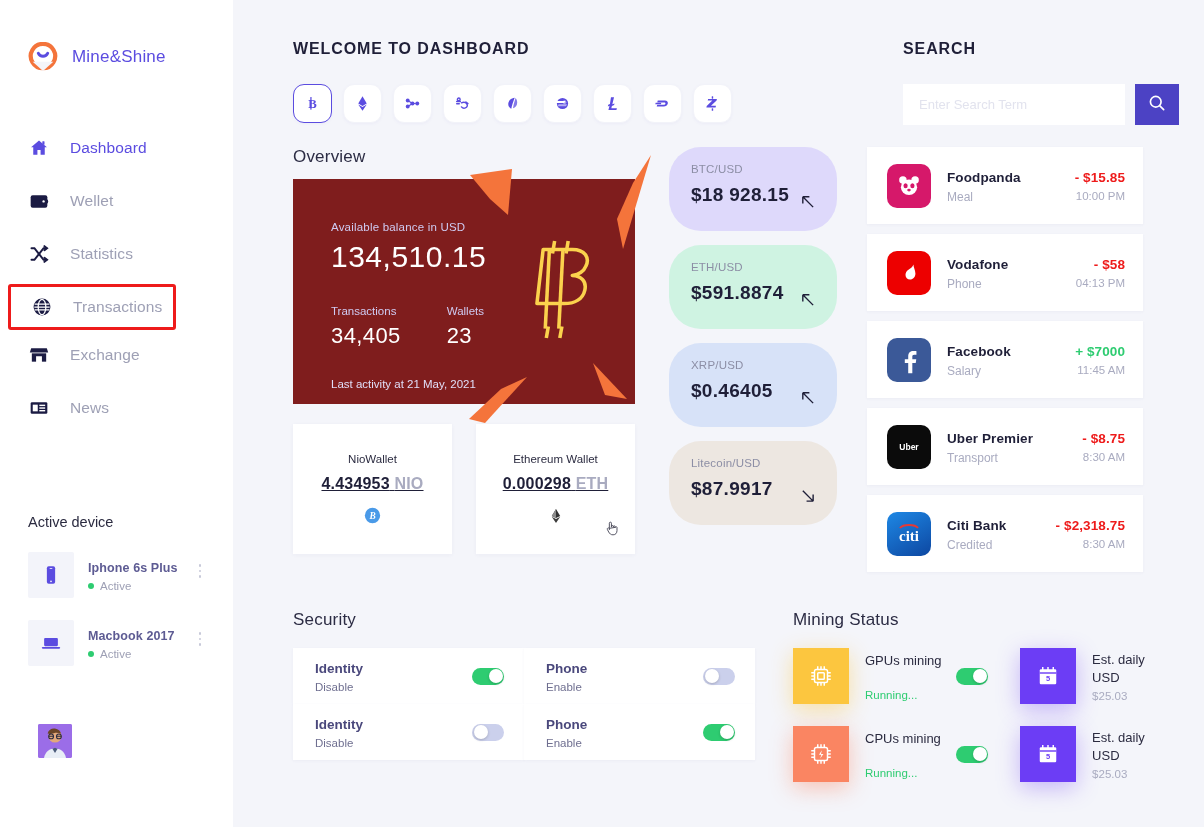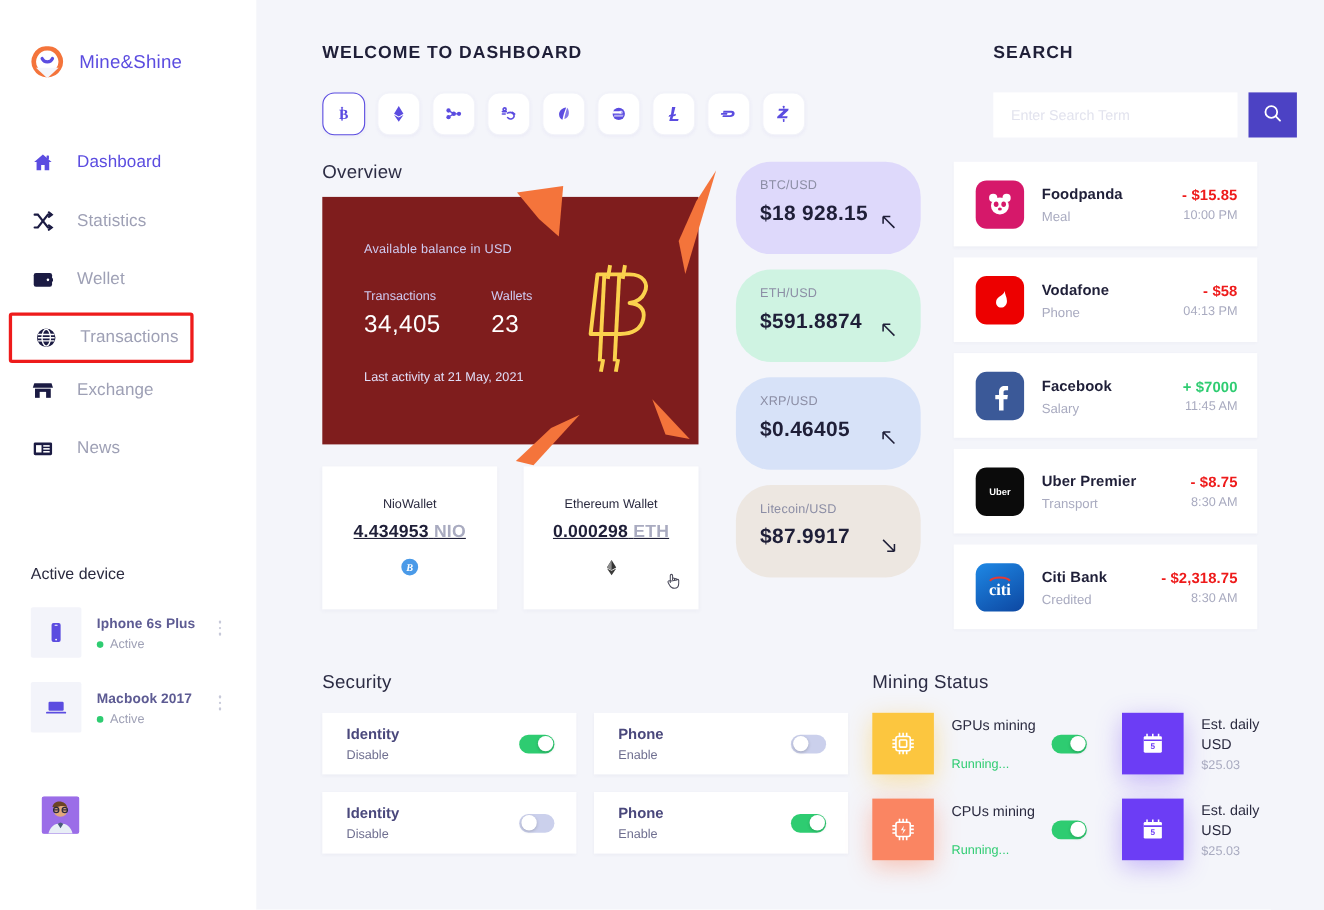--- a/index.html
+++ b/index.html
@@ -134,21 +134,21 @@
   .tx-right { text-align: right; }
   .tx-amt { font-size: 13.5px; font-weight: 700; letter-spacing: .1px; }
   .tx-amt.neg { color: #ee1b1b; }
   .tx-amt.pos { color: #2ecc71; }
   .tx-time { font-size: 11.5px; color: #a9abc0; margin-top: 5px; }
 
   .lower-row { display: flex; padding: 28px 54px 0 60px; }
   .sec-col { width: 478px; }
   .mine-col { width: 375px; margin-left: 22px; }
 
-  .toggle-grid { display: flex; flex-wrap: wrap; gap: 16px; margin-top: 18px; }
+  .toggle-grid { display: flex; flex-wrap: wrap; margin-top: 18px; }
   .toggle-card {
     width: 231px; height: 56px; background: #ffffff; display: flex; align-items: center;
     justify-content: space-between; padding: 0 20px 0 22px; box-shadow: 0 1px 3px rgba(80,80,140,.05);
   }
   .tg-title { font-size: 13.5px; font-weight: 700; color: #4a487c; }
   .tg-sub { font-size: 11.5px; color: #6f6f90; margin-top: 4px; }
   .switch { width: 32px; height: 17px; border-radius: 9px; position: relative; flex: 0 0 32px; cursor: pointer; }
   .switch.on { background: #2ecc71; }
   .switch.off { background: #cbd0ec; }
   .switch .knob { position: absolute; top: 1.5px; width: 14px; height: 14px; border-radius: 50%; background: #fff; box-shadow: 0 1px 3px rgba(0,0,0,.2); }
@@ -194,39 +194,39 @@
           <svg viewBox="0 0 24 24" fill="#5b4ce0">
               <path d="M12 3 2.5 11h2.6v9h5v-5.5h3.8V20h5v-9h2.6z"></path>
               <rect x="16" y="4" width="2.6" height="4" rx=".6"></rect>
             </svg>
         </span>
         <span class="nav-label">Dashboard</span>
       </div>
 
       <div class="nav-item">
         <span class="nav-icon">
+          <svg viewBox="0 0 24 24" fill="#1b1b43">
+              <rect x="2" y="5" width="20" height="15" rx="2.4"></rect>
+              <rect x="13" y="10" width="10" height="5" rx="2.2" fill="#1b1b43"></rect>
+              <circle cx="17.5" cy="12.5" r="1.4" fill="#ffffff"></circle>
+            </svg>
+        </span>
+        <span class="nav-label">Wellet</span>
+      </div>
+
+      <div class="nav-item">
+        <span class="nav-icon">
           <svg viewBox="0 0 24 24" fill="none" stroke="#1b1b43" stroke-width="2.4" stroke-linecap="round">
             <path d="M3 5h3.5l11 14H21"></path>
               <path d="M3 19h3.5l11-14H21"></path>
             <path d="M18.5 2.6 21.6 5l-3.1 2.4"></path>
               <path d="M18.5 16.6 21.6 19l-3.1 2.4"></path>
           </svg>
         </span>
         <span class="nav-label">Statistics</span>
-      </div>
-
-      <div class="nav-item">
-        <span class="nav-icon">
-          <svg viewBox="0 0 24 24" fill="#1b1b43">
-              <rect x="2" y="5" width="20" height="15" rx="2.4"></rect>
-              <rect x="13" y="10" width="10" height="5" rx="2.2" fill="#1b1b43"></rect>
-              <circle cx="17.5" cy="12.5" r="1.4" fill="#ffffff"></circle>
-            </svg>
-        </span>
-        <span class="nav-label">Wellet</span>
       </div>
 
       <div class="nav-item highlight">
         <span class="nav-icon">
           <svg viewBox="0 0 24 24" fill="none" stroke="#1b1b43" stroke-width="1.8">
             <circle cx="12" cy="12" r="9.2" fill="#1b1b43"></circle>
             <ellipse cx="12" cy="12" rx="4.6" ry="9.2" stroke="#ffffff" stroke-width="1.5" fill="none"></ellipse>
             <path d="M3 8.5h18M3 15.5h18M2.8 12h18.4" stroke="#ffffff" stroke-width="1.5"></path>
           </svg>
         </span>
@@ -434,20 +434,21 @@
               <path d="M58 2 30 96 24 66 40 30z" fill="#f4743b"></path>
             </svg>
           <svg class="shard" style="left:292px;top:180px;" width="60" height="60" viewBox="0 0 60 60">
               <path d="M8 4 42 40 20 36z" fill="#f4743b"></path>
             </svg>
           <svg class="shard" style="left:168px;top:196px;" width="80" height="60" viewBox="0 0 80 60">
               <path d="M66 2 24 48 8 44 40 14z" fill="#f4743b"></path>
             </svg>
 
           <div class="bal-sub">Available balance in USD</div>
+          <div class="bal-amount">134,510.15</div>
           <div class="bal-stats">
             <div>
               <div class="bal-stat-label">Transactions</div>
               <div class="bal-stat-value">34,405</div>
             </div>
             <div>
               <div class="bal-stat-label">Wallets</div>
               <div class="bal-stat-value">23</div>
             </div>
           </div>

